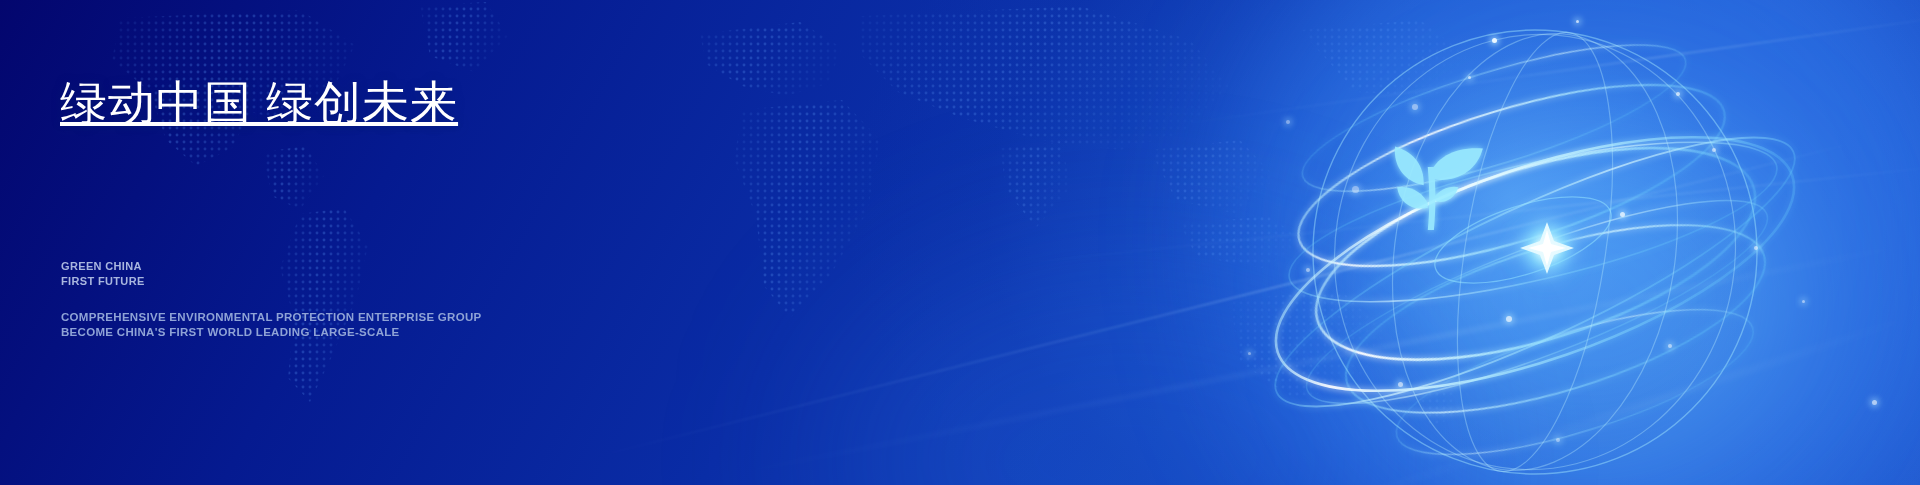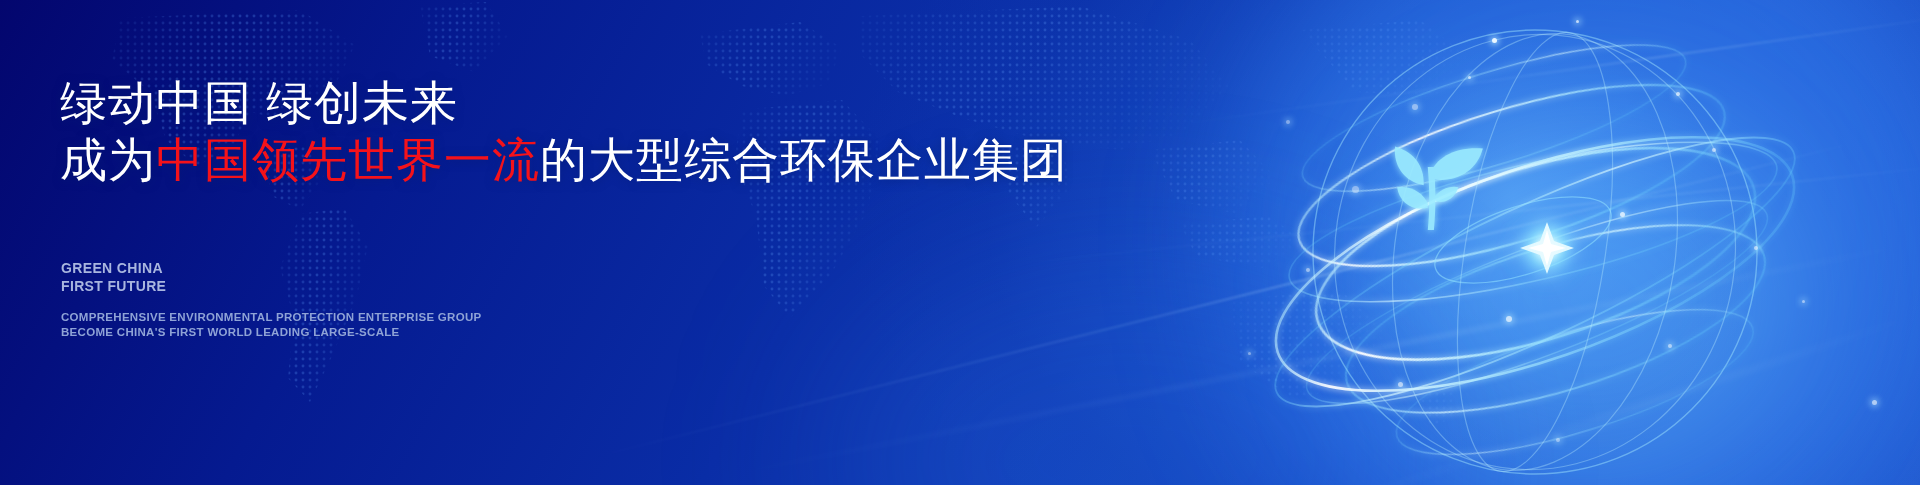--- a/index.html
+++ b/index.html
@@ -90,29 +90,29 @@
   .headline {
     color:#ffffff;
     font-family:"Liberation Sans", sans-serif;
     font-weight:400;
     font-size:47px;
     letter-spacing:1px;
     line-height:1.0;
     white-space:nowrap;
     text-shadow:0 1px 10px rgba(0,30,110,.55);
   }
-  #line1 { position:absolute; top:79px; left:2px; }
+  #line1 { position:absolute; top:79px; left:2px;text-decoration:underline; }
   #line2 { position:absolute; top:136px; left:2px; }
   .hl-red { color:#f5121a; }
 
   .tag-en {
     position:absolute;
     left:3px; top:259px;
     color:#a9b6df;
-    font-size:14px;
+    font-size:11px;
     font-weight:bold;
     letter-spacing:.35px;
     line-height:1.32;
     white-space:nowrap;
   }
   .sub-en {
     position:absolute;
     left:3px; top:310px;
     color:#8fa3d6;
     font-size:11.5px;
@@ -284,23 +284,20 @@
   <div class="sparkle" style="left:1286px; top:120px; width:4px; height:4px; opacity:.5;"></div>
   <div class="sparkle" style="left:1872px; top:400px; width:5px; height:5px; opacity:.7;"></div>
   <div class="sparkle" style="left:1248px; top:352px; width:3px; height:3px; opacity:.5;"></div>
 
   <div id="copy">
 
     <div id="line1" class="headline">
       <span>绿动中国  绿创未来</span>
     </div>
 
-    <div id="line2" class="headline">
-      <span>成为</span><span class="hl-red">中国领先世界一流</span><span>的大型综合环保企业集团</span>
-    </div>
 
     <div class="tag-en">
       <div>GREEN CHINA</div>
       <div>FIRST FUTURE</div>
     </div>
 
     <div class="sub-en">
       <div>COMPREHENSIVE ENVIRONMENTAL PROTECTION ENTERPRISE GROUP</div>
       <div>BECOME CHINA'S FIRST WORLD LEADING LARGE-SCALE</div>
     </div>

